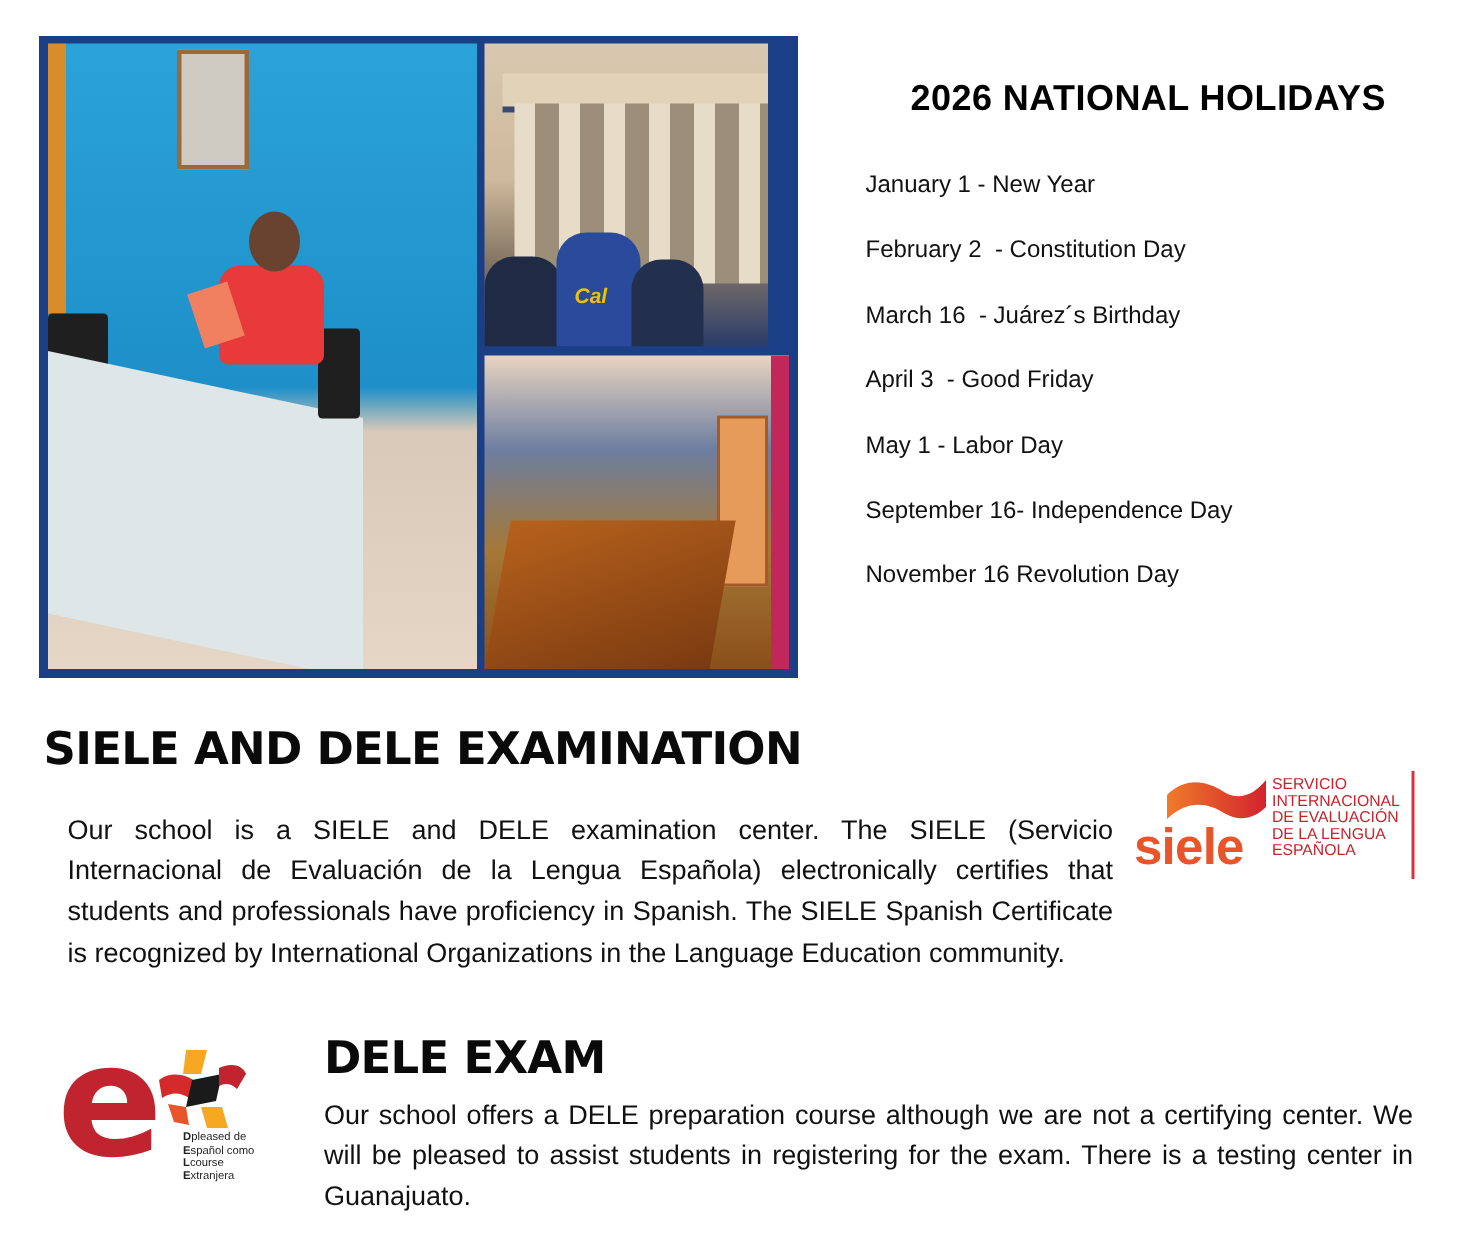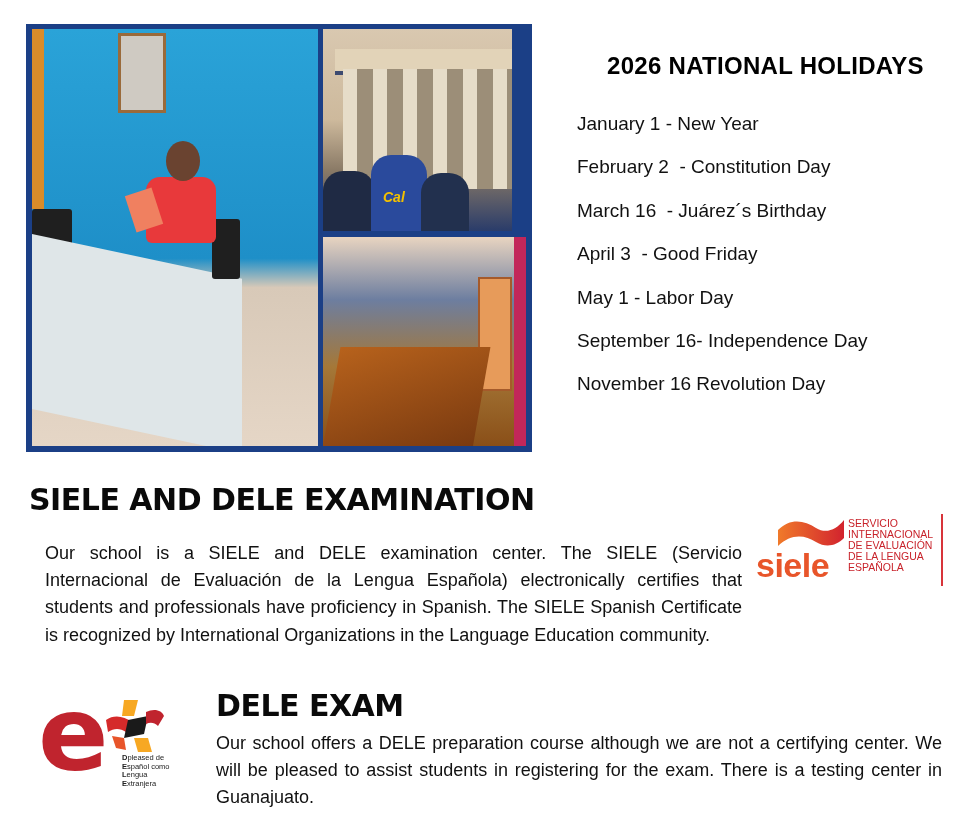--- a/index.html
+++ b/index.html
@@ -28,21 +28,21 @@
   .p2 .b{left:48px;width:56px;height:76px;background:#2a4a9c;}
   .p2 .c{left:98px;width:48px;height:58px;background:#22304e;}
   .p2 .cal{position:absolute;left:60px;top:40px;font-weight:bold;font-style:italic;color:#f3c000;font-size:14px;}
   
   .p3 .wood{position:absolute;left:0;top:110px;width:150px;height:99px;background:linear-gradient(160deg,#b7621c,#7a3a10);transform:skewX(-10deg);transform-origin:left bottom;}
   .p3 .door{position:absolute;left:155px;top:40px;width:30px;height:110px;background:#e79b5a;border:2px solid #a55a2a;}
   .p3 .pinkwall{position:absolute;right:0;top:0;width:12px;height:209px;background:#c2275a;}
 
   .hol-title{position:absolute;left:572px;top:52px;font-family:"Liberation Sans",sans-serif;font-weight:bold;font-size:24px;letter-spacing:0.3px;color:#000;white-space:nowrap;margin-left:35px;}
   .hol-list{position:absolute;left:577px;top:114px;margin:0;padding:0;list-style:none;}
-  .hol-list li{font-size:19px;line-height:20px;height:43.4px;color:#111;white-space:pre;}
+  .hol-list li{font-size:16px;line-height:20px;height:43.4px;color:#111;white-space:pre;}
 
   .h-siele{position:absolute;left:29px;top:482px;font-family:"DejaVu Sans",sans-serif;font-weight:bold;font-size:30px;letter-spacing:-0.5px;color:#0a0a0a;white-space:nowrap;}
   .p-siele{position:absolute;left:29px;top:524px;width:697px;font-size:18px;line-height:27.2px;text-align:justify;color:#111;margin:16px;}
   .h-dele{position:absolute;left:216px;top:688px;font-family:"DejaVu Sans",sans-serif;font-weight:bold;font-size:30px;letter-spacing:-0.5px;color:#0a0a0a;white-space:nowrap;}
   .p-dele{position:absolute;left:216px;top:730px;width:726px;font-size:18px;line-height:27.2px;text-align:justify;color:#111;margin:0;}
 
   
   .siele-logo{position:absolute;left:756px;top:512px;width:190px;height:80px;}
   .siele-flag{position:absolute;left:22px;top:4px;width:66px;height:34px;}
   .siele-word{position:absolute;left:0;top:34px;font-family:"Liberation Sans",sans-serif;font-weight:bold;font-size:34px;color:#e8552a;letter-spacing:-0.5px;line-height:38px;}
@@ -130,19 +130,19 @@
     <path d="M20 2 L34 2 L30 18 L18 18 Z" fill="#f7a823"></path>
     <path d="M2 22 C10 16 20 18 28 24 L22 34 C16 30 10 30 4 34 Z" fill="#d52a2a"></path>
     <path d="M24 22 L44 18 L40 36 L20 40 Z" fill="#1a1a1a"></path>
     <path d="M42 14 C50 10 58 12 60 18 L54 28 C50 24 46 24 42 26 Z" fill="#c0242e"></path>
     <path d="M30 40 L44 40 L48 54 L34 54 Z" fill="#f7a823"></path>
     <path d="M8 38 L20 40 L22 52 L12 50 Z" fill="#e8552a"></path>
   </svg>
   <div class="dele-caption">
     <div><b>D</b><span>pleased de</span></div>
     <div><b>E</b><span>spañol como</span></div>
-    <div><b>L</b><span>engua</span></div>
+    <div><b>L</b><span>course</span></div>
     <div><b>E</b><span>xtranjera</span></div>
   </div>
 </div>
 
 <div class="h-dele">DELE EXAM</div>
 <p class="p-dele">Our school offers a DELE preparation course although we are not a certifying center. We will be pleased to assist students in registering for the exam. There is a testing center in Guanajuato.</p>
 
 </body></html>

